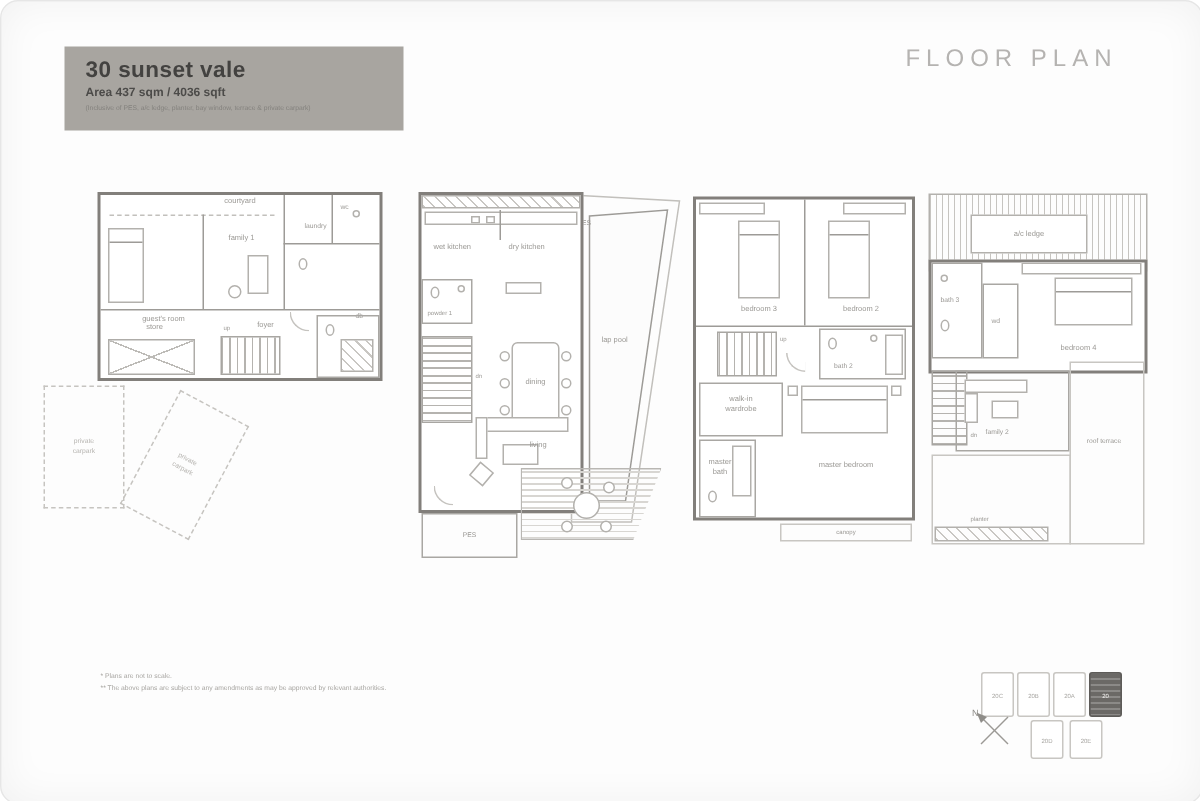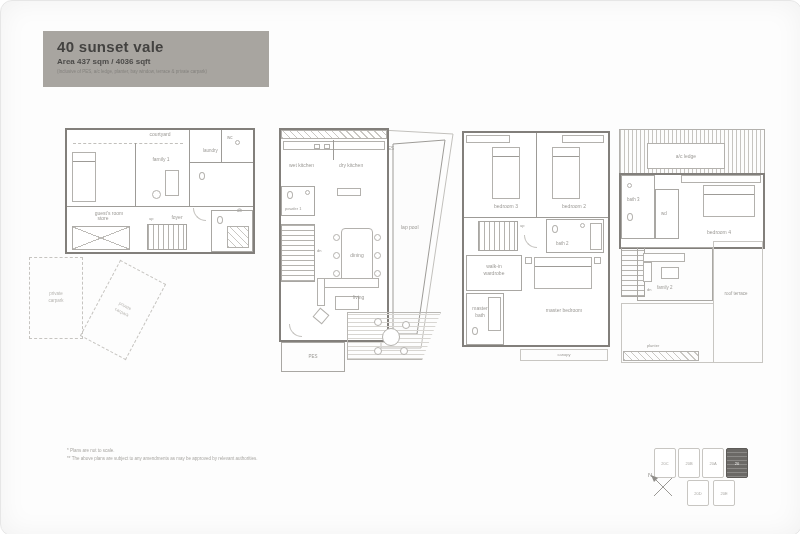--- a/index.html
+++ b/index.html
@@ -57,24 +57,25 @@
     color:#f2f1ef;border-color:#5d5b58;}
   .unit.small{height:24px;}
   svg text{font-family:"Liberation Sans",sans-serif;}
 </style>
 </head>
 <body>
 
 <div class="page">
 
   <div class="band">
-    <div class="title">40 sunset vale</div>
+    <div class="title">30 sunset vale</div>
     <div class="area">Area 437 sqm / 4036 sqft</div>
     <div class="note">(Inclusive of PES, a/c ledge, planter, bay window, terrace &amp; private carpark)</div>
   </div>
+  <div class="doc-title">FLOOR PLAN</div>
 
   <div class="plan" style="left:64px;top:127px;width:190px;height:126px;">
     <div class="wall-outer" style="left:0;top:0;width:190px;height:126px;"></div>
     <span class="lbl lblc" style="left:95px;top:3px;">courtyard</span>
     <div class="dashline" style="left:8px;top:15px;width:110px;"></div>
     <div class="furn" style="left:7px;top:24px;width:24px;height:50px;">
       <div class="hline" style="left:0;top:8px;width:22px;"></div>
     </div>
     <span class="lbl lblc" style="left:44px;top:82px;">guest's room</span>
     <div class="vline" style="left:70px;top:15px;height:63px;"></div>

